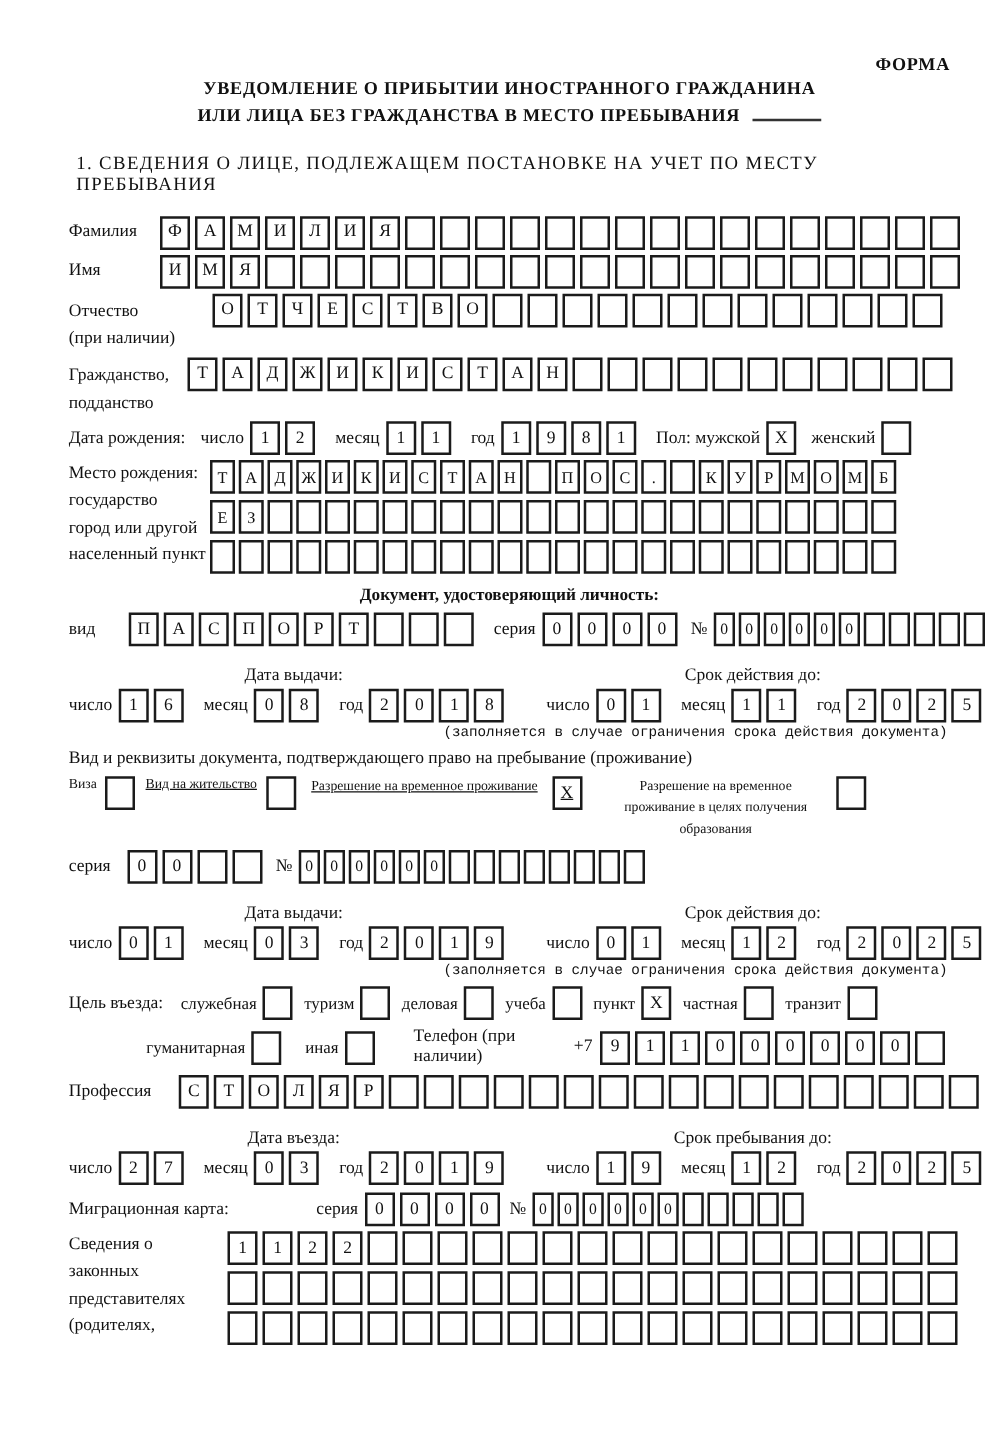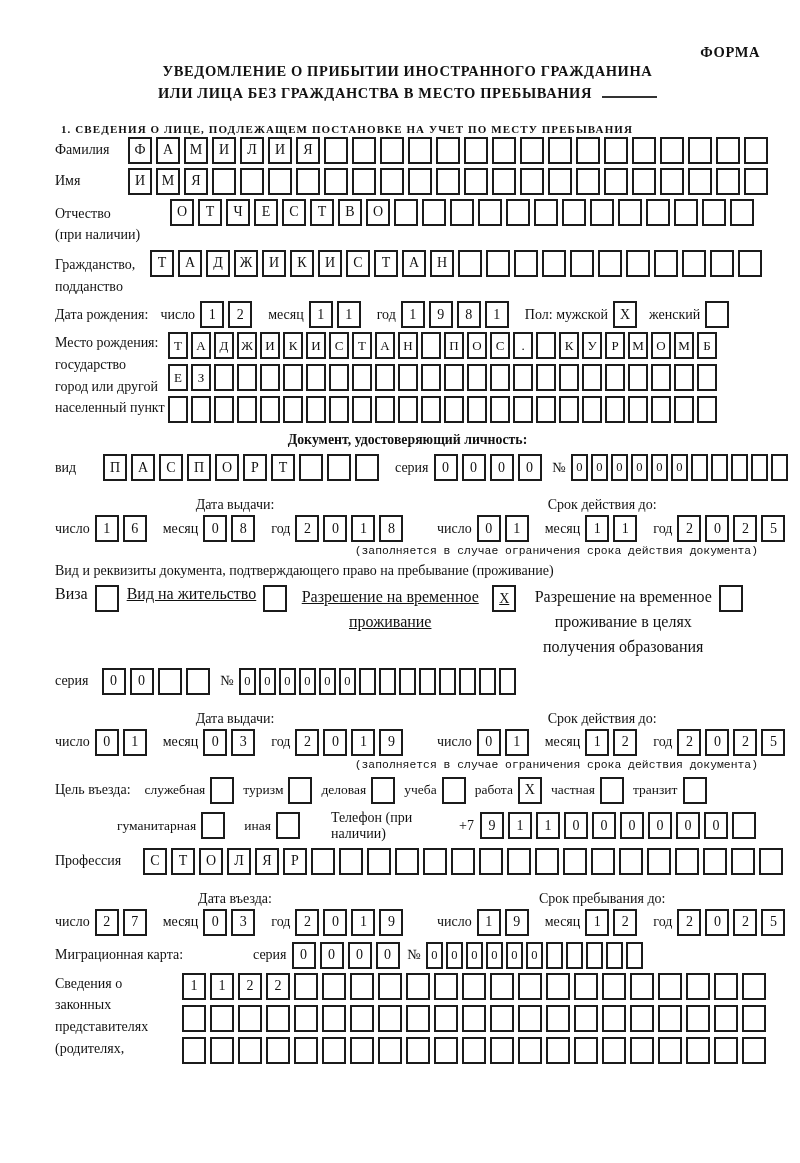--- a/index.html
+++ b/index.html
@@ -6,21 +6,21 @@
   body{width:800px;height:1163px;background:#fff;color:#111;
        font-family:"Liberation Serif","DejaVu Serif",serif;font-size:14px;overflow:hidden;}
   .page{padding:32px 40px 0 55px;}
   
   .appendix{margin-left:563px;font-size:13px;line-height:1.38;}
   .appendix .ed{font-size:12.4px;}
   .ed-gap{margin-top:4px;}
   .forma{font-weight:700;text-align:right;margin-top:12px;font-size:14.5px;letter-spacing:.6px;}
   .title{text-align:center;font-weight:700;font-size:14.5px;line-height:1.5;letter-spacing:.6px;}
   .uline{display:inline-block;width:55px;border-bottom:2px solid #333;margin-left:10px;}
-  .sec-title{font-weight:700;font-size:11px;letter-spacing:1.1px;margin:18px 0 2px 6px;}
+  .sec-title{font-weight:400;font-size:15px;letter-spacing:1.1px;margin:18px 0 16px 6px;}
   
   .cell{box-sizing:border-box;display:inline-flex;align-items:center;justify-content:center;flex:none;
         width:24px;height:27px;border:2px solid #1b1b1b;margin-right:4px;font-size:14px;background:#fff;}
   .cells{display:flex;flex-wrap:nowrap;}
   .cells-sm .cell{width:17px;margin-right:3px;font-size:12.5px;}
   .cells-md .cell{width:20px;margin-right:3px;font-size:13px;}
   .frow{display:flex;align-items:center;margin-bottom:4px;}
   .frow.top{align-items:flex-start;}
   .flabel{flex:none;font-size:14px;line-height:1.4;}
   .pt{padding-top:4px;}
@@ -32,21 +32,21 @@
   .doc-head{font-weight:700;text-align:center;font-size:13.8px;margin:4px 0 6px;}
   .dates{display:flex;margin-top:2px;}
   .dcol-l{width:360px;flex:none;}
   .dcol-r{flex:1;}
   .dhead{text-align:center;font-size:14px;margin-bottom:2px;margin-top:12px;}
   .drow{display:flex;align-items:center;}
   .note{font-size:11.4px;text-align:right;margin:3px 2px 6px 0;font-family:Liberation Mono, monospace;}
   .pline{font-size:14px;margin:6px 0 2px;}
   .opt-row{display:flex;align-items:flex-start;margin:6px 0 8px;}
   .opt{display:flex;align-items:flex-start;flex:none;}
-  .opt .ol{font-size:16px;margin-right:7px;}
+  .opt .ol{font-size:11px;margin-right:7px;}
   .opt .ol.c{text-align:center;line-height:1.55;}
   .gap18{margin-left:18px;} .gap24{margin-left:8px;text-decoration:underline;}
   .w185{width:190px;} .w175{width:178px;}
   .cb{margin-right:0;}
   .inl{display:flex;align-items:center;flex-wrap:nowrap;}
   .pair{display:flex;align-items:center;margin-right:9px;}
   .pair .pl{margin-right:5px;font-size:13.5px;}
   .indent60{margin-left:62px;}
   .mig-label{width:198px;flex:none;}
 </style>
@@ -496,21 +496,21 @@
       </span>
     <span class="pair">
         <span class="pl">деловая</span>
         <span class="cell cb"></span>
       </span>
     <span class="pair">
         <span class="pl">учеба</span>
         <span class="cell cb"></span>
       </span>
     <span class="pair">
-        <span class="pl">работа</span>
+        <span class="pl">пункт</span>
         <span class="cell cb">X</span>
       </span>
     <span class="pair">
         <span class="pl">частная</span>
         <span class="cell cb"></span>
       </span>
     <span class="pair">
         <span class="pl">транзит</span>
         <span class="cell cb"></span>
       </span>

